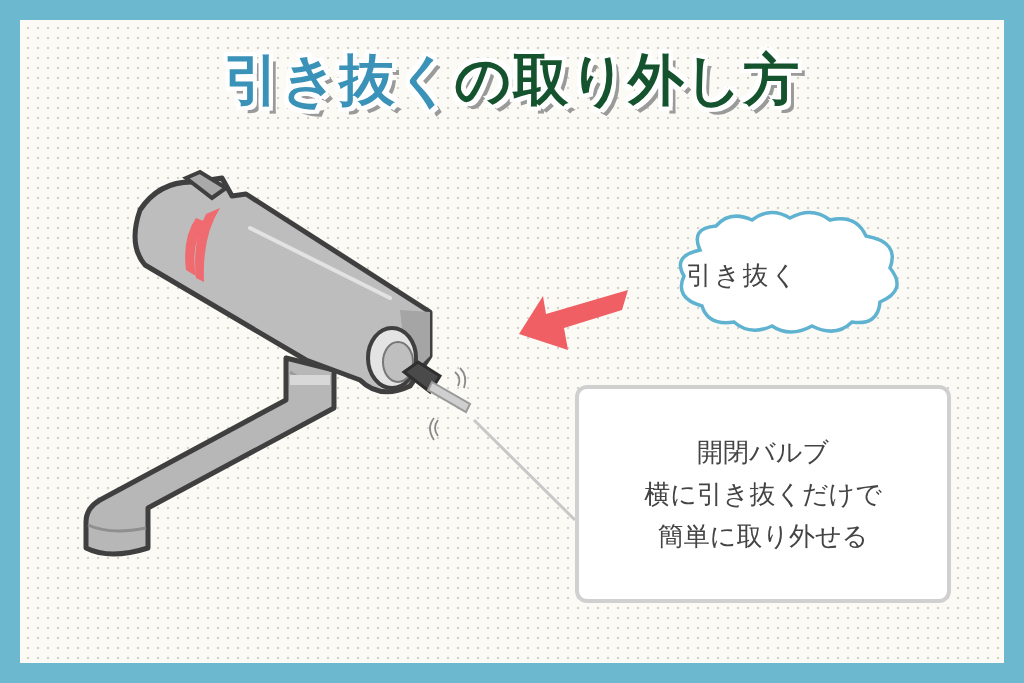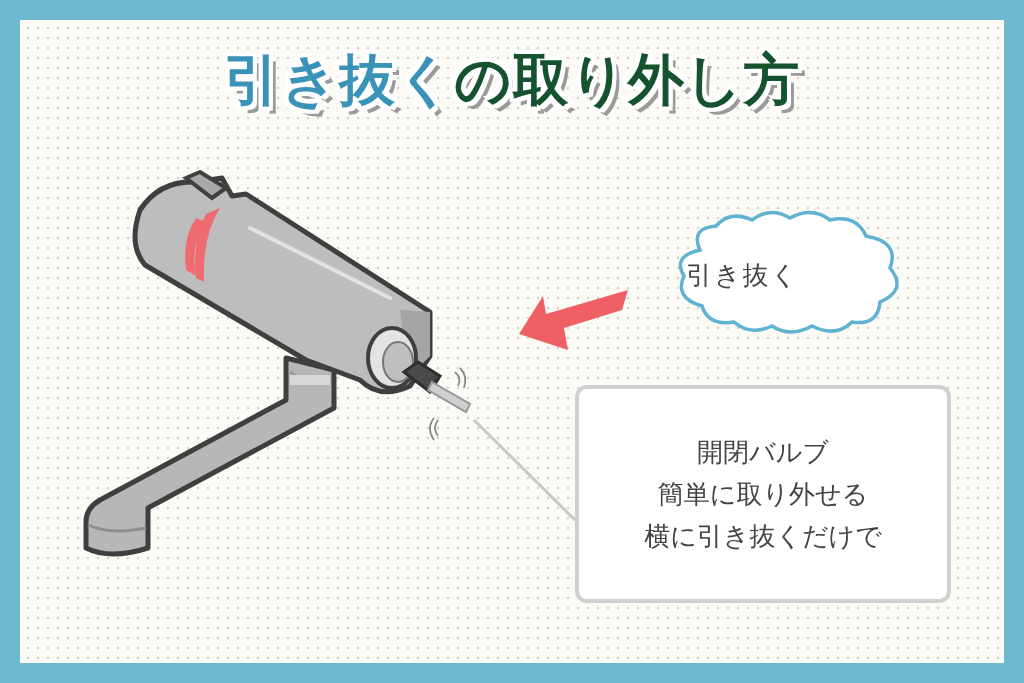--- a/index.html
+++ b/index.html
@@ -87,15 +87,15 @@
 </svg>
 
 <div class="title">
   <span class="accent">引き抜く</span><span class="rest">の取り外し方</span>
 </div>
 
 <div class="cloud-label">引き抜く</div>
 
 <div class="note">
   <div>開閉バルブ</div>
+  <div>横に引き抜くだけで</div>
   <div>簡単に取り外せる</div>
-  <div>横に引き抜くだけで</div>
 </div>
 
 </body></html>

